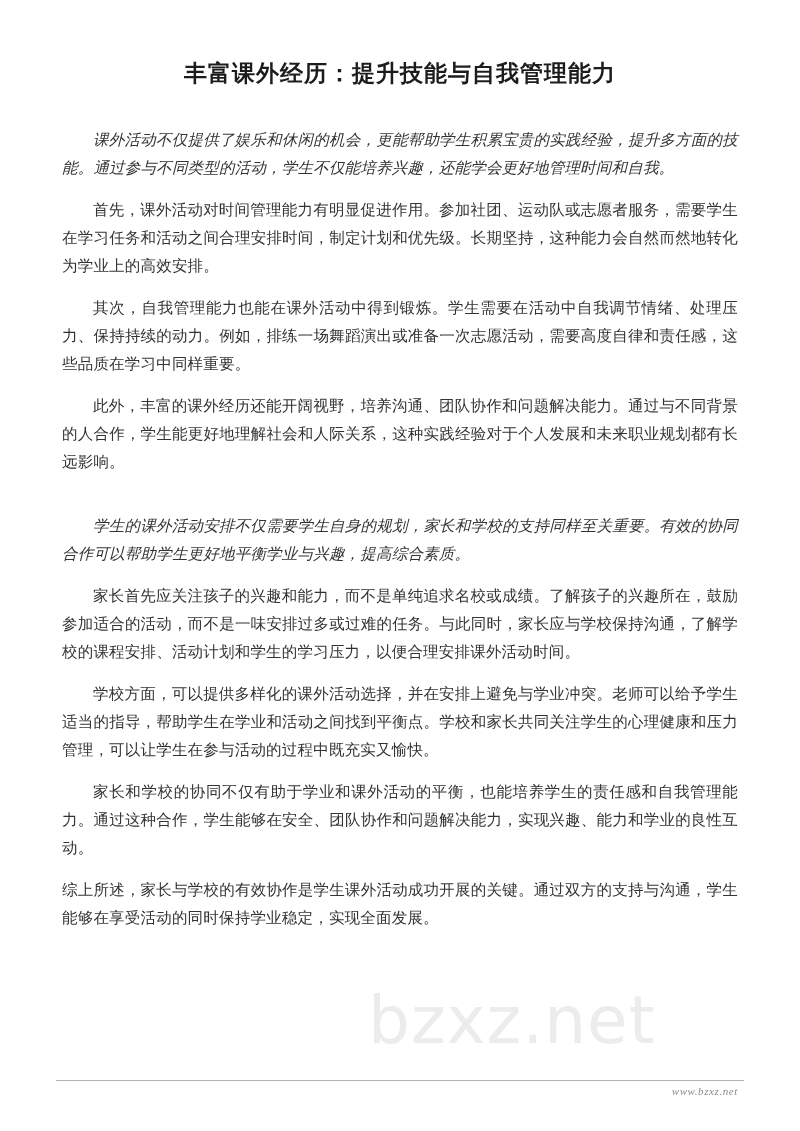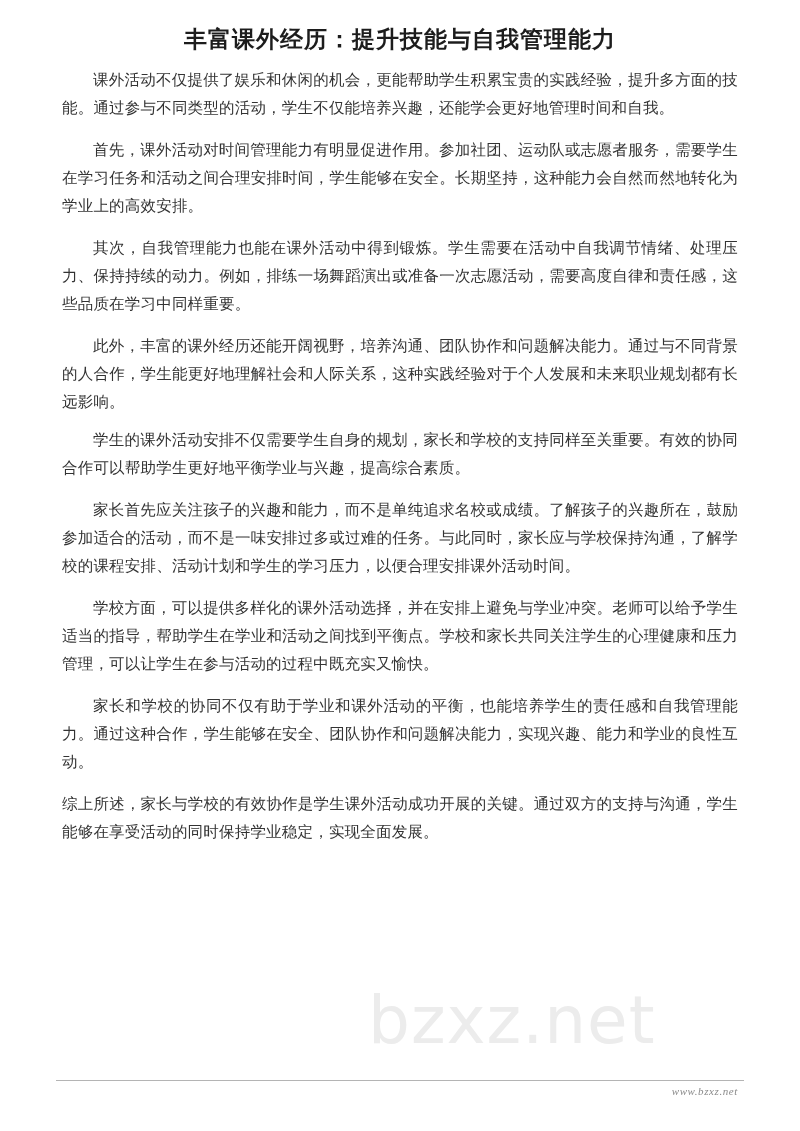--- a/index.html
+++ b/index.html
@@ -46,36 +46,36 @@
   
   .section-title {
     text-align: center;
     font-size: 23px;
     font-weight: bold;
     color: #1c1c1c;
     letter-spacing: 1px;
     line-height: 1.4;
     margin: 0;
   }
-  .title-1 { padding-top: 24px; }
+  .title-1 { padding-top: 58px; }
   .title-2 { padding-top: 92px; }
 
   
   .para {
     font-size: 15.5px;
     line-height: 28px;
     text-align: justify;
     text-justify: inter-ideograph;
     color: #333333;
     margin: 0;
     letter-spacing: 0.2px;
   }
   .para.indent { text-indent: 2em; }
   .para.noindent { text-indent: 0; }
-  .gap-first { margin-top: 10px; }
+  .gap-first { margin-top: 36px; font-style: italic; }
   .gap { margin-top: 14px; }
 
   
   .footer {
     position: absolute;
     left: 56px;
     right: 56px;
     bottom: 34px;
   }
   .footer-rule {
@@ -100,21 +100,21 @@
 <div class="page">
 
   <div class="watermark">bzxz.net</div>
 
   <div class="content">
 
     <h1 class="section-title title-1">丰富课外经历：提升技能与自我管理能力</h1>
 
     <p class="para indent gap-first">课外活动不仅提供了娱乐和休闲的机会，更能帮助学生积累宝贵的实践经验，提升多方面的技能。通过参与不同类型的活动，学生不仅能培养兴趣，还能学会更好地管理时间和自我。</p>
 
-    <p class="para indent gap">首先，课外活动对时间管理能力有明显促进作用。参加社团、运动队或志愿者服务，需要学生在学习任务和活动之间合理安排时间，学生能够在安全。长期坚持，这种能力会自然而然地转化为学业上的高效安排。</p>
+    <p class="para indent gap">首先，课外活动对时间管理能力有明显促进作用。参加社团、运动队或志愿者服务，需要学生在学习任务和活动之间合理安排时间，制定计划和优先级。长期坚持，这种能力会自然而然地转化为学业上的高效安排。</p>
 
     <p class="para indent gap">其次，自我管理能力也能在课外活动中得到锻炼。学生需要在活动中自我调节情绪、处理压力、保持持续的动力。例如，排练一场舞蹈演出或准备一次志愿活动，需要高度自律和责任感，这些品质在学习中同样重要。</p>
 
     <p class="para indent gap">此外，丰富的课外经历还能开阔视野，培养沟通、团队协作和问题解决能力。通过与不同背景的人合作，学生能更好地理解社会和人际关系，这种实践经验对于个人发展和未来职业规划都有长远影响。</p>
 
 
 
     <p class="para indent gap-first">学生的课外活动安排不仅需要学生自身的规划，家长和学校的支持同样至关重要。有效的协同合作可以帮助学生更好地平衡学业与兴趣，提高综合素质。</p>
 
     <p class="para indent gap">家长首先应关注孩子的兴趣和能力，而不是单纯追求名校或成绩。了解孩子的兴趣所在，鼓励参加适合的活动，而不是一味安排过多或过难的任务。与此同时，家长应与学校保持沟通，了解学校的课程安排、活动计划和学生的学习压力，以便合理安排课外活动时间。</p>

